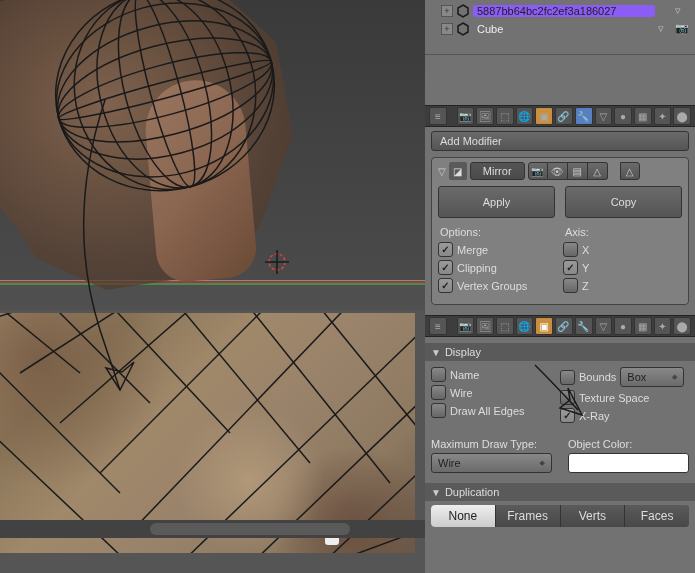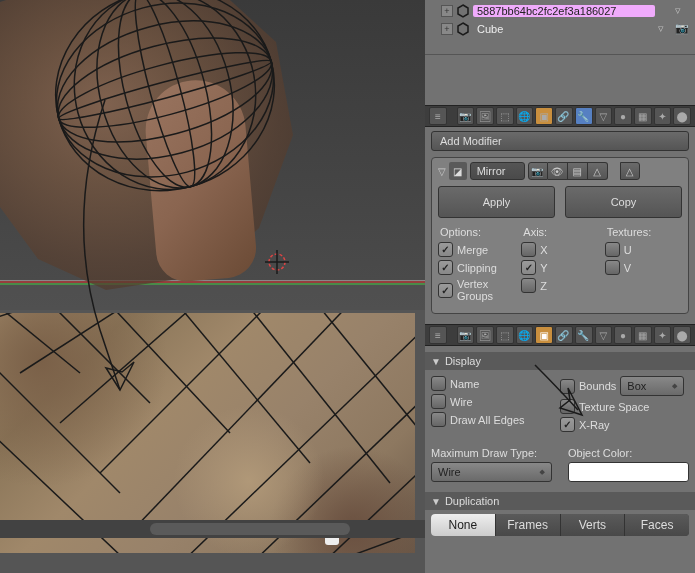--- a/index.html
+++ b/index.html
@@ -32,38 +32,38 @@
     .arrow-main { position: absolute; left: 70px; top: 90px; width: 90px; height: 330px; pointer-events: none; z-index: 50; }
     .arrow-2 { position: absolute; left: 530px; top: 360px; width: 70px; height: 65px; pointer-events: none; z-index: 50; }
     
     .panel { width: 270px; height: 573px; background: #727272; color: #ddd; position: relative; }
     
     .outliner { height: 55px; padding: 2px 6px; background: #727272; border-bottom: 1px solid #555; }
     .outliner-row { display: flex; align-items: center; gap: 3px; padding: 2px 0; }
     .tree-toggle { width: 12px; height: 12px; background: #888; border: 1px solid #555; display: flex; align-items: center; justify-content: center; color: #333; font-size: 9px; cursor: pointer; }
     .outliner-icon { width: 14px; height: 14px; display: flex; align-items: center; justify-content: center; }
     .obj-name { color: #eee; padding: 0 4px; flex: 1; }
-    .obj-name.selected { background: #f0abfc; color: #222; border-radius: 2px; }
+    .obj-name.selected { background: #8b5cf6; color: #222; border-radius: 2px; }
     .restrict-icons { display: flex; gap: 3px; margin-left: auto; }
     .r-icon { width: 14px; height: 14px; color: #bbb; font-size: 11px; }
     
     .prop-header { height: 22px; background: #3d3d3d; border-top: 1px solid #222; border-bottom: 1px solid #222; display: flex; align-items: center; padding: 0 4px; gap: 2px; }
     .header-icon { width: 18px; height: 18px; background: #555; border-radius: 2px; display: flex; align-items: center; justify-content: center; font-size: 10px; color: #aaa; border: 1px solid #333; }
     .header-icon.active { background: #5680c2; color: #fff; }
     .header-icon.orange { background: #c98f3e; }
     
     .prop-body { padding: 4px 6px; background: #727272; }
     
     .add-modifier-btn { width: 100%; height: 20px; background: linear-gradient(180deg, #6a6a6a, #555); border: 1px solid #333; border-radius: 3px; color: #ddd; text-align: left; padding: 0 8px; margin-bottom: 6px; cursor: pointer; }
     
     .modifier-box { background: #808080; border: 1px solid #444; border-radius: 4px; padding: 4px 6px 8px; margin-bottom: 6px; }
     .mod-header { display: flex; align-items: center; gap: 3px; margin-bottom: 6px; }
     .collapse-tri { color: #ccc; font-size: 10px; cursor: pointer; }
     .mod-icon { width: 18px; height: 18px; background: #5a5a5a; border-radius: 2px; display: flex; align-items: center; justify-content: center; font-size: 10px; }
-    .mod-name-field { background: linear-gradient(180deg, #555, #4a4a4a); border: 1px solid #333; border-radius: 3px; padding: 2px 6px; color: #ddd; min-width: 55px; }
+    .mod-name-field { background: linear-gradient(180deg, #555, #4a4a4a); border: 1px solid #333; border-radius: 3px; padding: 2px 6px; color: #ddd; min-width: 55px; text-align: center; }
     .mod-toggle { width: 20px; height: 18px; background: linear-gradient(180deg, #6a6a6a, #555); border: 1px solid #333; display: flex; align-items: center; justify-content: center; font-size: 10px; color: #ccc; cursor: pointer; }
     .mod-toggle-group { display: flex; }
     .mod-toggle-group .mod-toggle:first-child { border-radius: 3px 0 0 3px; }
     .mod-toggle-group .mod-toggle:last-child { border-radius: 0 3px 3px 0; }
     .mod-toggle-group .mod-toggle:not(:first-child) { border-left: none; }
     
     .btn-row { display: flex; gap: 10px; margin-bottom: 8px; }
     .wide-btn { flex: 1; height: 32px; background: linear-gradient(180deg, #6a6a6a, #555); border: 1px solid #333; border-radius: 3px; color: #ddd; cursor: pointer; }
     
     .three-col { display: flex; gap: 6px; }
@@ -270,31 +270,20 @@
             </div>
           <div class="check-row">
               <span class="checkbox checked"></span>
               <span class="check-label">Y</span>
             </div>
           <div class="check-row">
               <span class="checkbox"></span>
               <span class="check-label">Z</span>
             </div>
         </div>
-        <div class="col">
-          <div class="col-label">Textures:</div>
-          <div class="check-row">
-              <span class="checkbox"></span>
-              <span class="check-label">U</span>
-            </div>
-          <div class="check-row">
-              <span class="checkbox"></span>
-              <span class="check-label">V</span>
-            </div>
-        </div>
       </div>
     </div>
   </div>
 
   <div class="prop-header">
     <span class="header-icon">≡</span>
     <span style="width:6px;"></span>
     <span class="header-icon">📷</span>
     <span class="header-icon">🖼</span>
     <span class="header-icon">⬚</span>

